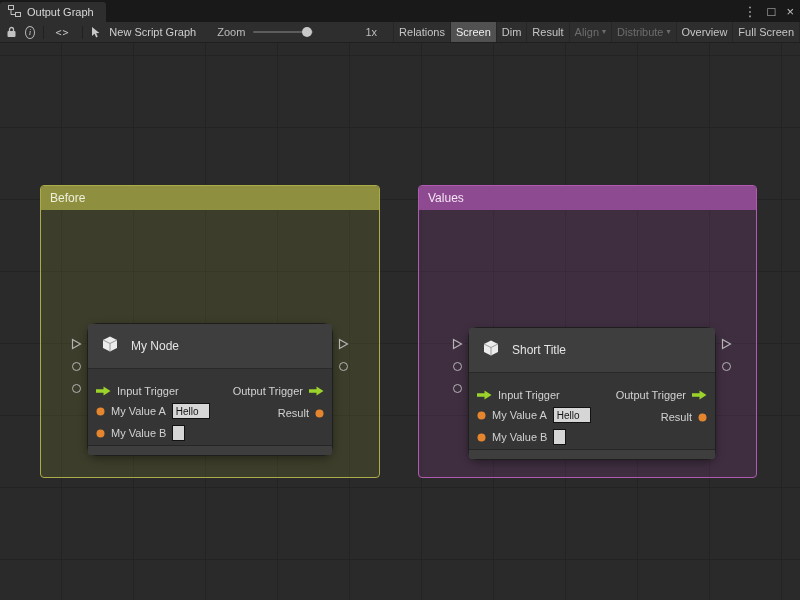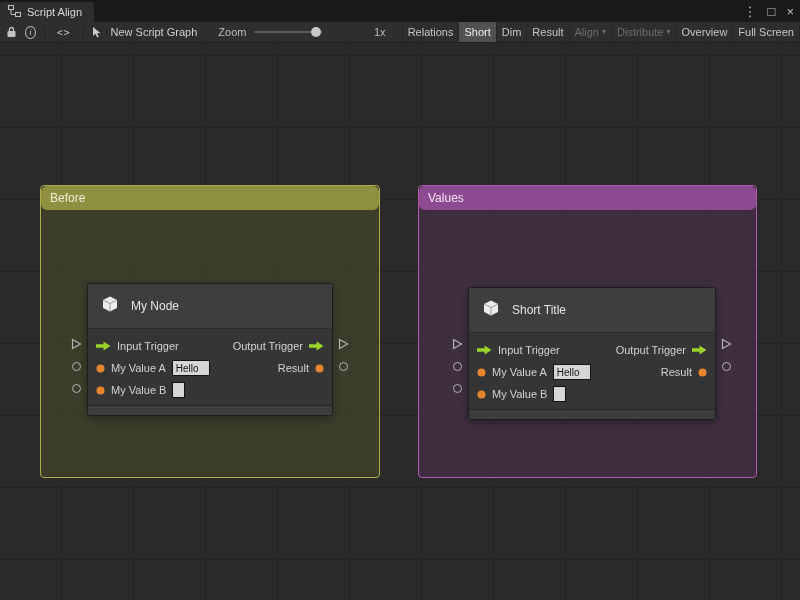--- a/index.html
+++ b/index.html
@@ -30,32 +30,32 @@
   .tbtn.disabled{color:#6d6d6d;}
   .caret{font-size:8px;line-height:1;}
 
   
   .canvas{position:absolute;top:43px;left:0;width:800px;height:557px;background-color:#2a2a2a;
     background-image:linear-gradient(to right,#232323 1px,transparent 1px),linear-gradient(to bottom,#232323 1px,transparent 1px);
     background-size:72px 72px;background-position:61px 12px;}
 
   
   .group{position:absolute;border-radius:4px;overflow:hidden;box-sizing:border-box;z-index:1;}
-  .group .group-head{height:24px;display:flex;align-items:center;padding:0 9px;font-size:12px;border-radius:6px;}
+  .group .group-head{height:24px;display:flex;align-items:center;padding:0 9px;font-size:12px;}
   .group.before{left:40px;top:142px;width:340px;height:293px;border:1px solid #abab49;background:rgba(132,132,48,0.22);}
   .group.before .group-head{background:#8f8f40;color:#eef0da;}
   .group.after{left:418px;top:142px;width:339px;height:293px;border:1px solid #b05ab2;background:rgba(142,62,144,0.22);}
   .group.after .group-head{background:#8e4a90;color:#f4e4f4;}
 
   
-  .node{position:absolute;background:#353535;border:1px solid #1e1e1e;border-radius:3px;box-shadow:0 3px 8px rgba(0,0,0,0.35);z-index:2;box-sizing:border-box;}
+  .node{position:absolute;background:#353535;border:1px solid #1e1e1e;border-radius:10px;box-shadow:0 3px 8px rgba(0,0,0,0.35);z-index:2;box-sizing:border-box;margin-top:40px;}
   .node-header{height:44px;background:#3e3e3e;border-bottom:1px solid #2a2a2a;display:flex;align-items:center;gap:9px;padding:0 10px;border-radius:2px 2px 0 0;}
   .node-title{color:#e4e4e4;font-size:12px;}
   .node-body{padding:6px 0 4px;}
-  .node-row{height:22px;display:flex;align-items:center;justify-content:space-between;padding:0 8px;font-size:11px;color:#d2d2d2;}
+  .node-row{height:22px;display:flex;align-items:flex-end;justify-content:space-between;padding:0 8px;font-size:11px;color:#d2d2d2;}
   .row-left,.row-right{display:flex;align-items:center;gap:6px;}
   .node-footer{height:9px;background:#3e3e3e;border-top:1px solid #262626;border-radius:0 0 2px 2px;}
   .port-input{width:38px;height:16px;background:#d6d6d6;border:1px solid #121212;color:#141414;font-size:10px;font-family:inherit;padding:0 3px;box-sizing:border-box;}
   .port-input.small{width:13px;}
   .dot{display:inline-flex;}
 
   
   .ext{position:absolute;z-index:2;}
   .ext-circle{width:9px;height:9px;border:1px solid #b4b4b4;border-radius:50%;box-sizing:border-box;background:transparent;}
 </style>
@@ -66,21 +66,21 @@
 
   <div class="tabbar">
     <div class="tab">
       <span class="tab-icon">
         <svg width="13" height="12" viewBox="0 0 13 12">
             <rect x="0.5" y="0.5" width="5" height="4" fill="none" stroke="#bfbfbf"></rect>
             <rect x="7.5" y="7.5" width="5" height="4" fill="none" stroke="#bfbfbf"></rect>
             <path d="M3 5 V9.5 H7.5" fill="none" stroke="#bfbfbf"></path>
           </svg>
       </span>
-      <span>Script Align</span>
+      <span>Output Graph</span>
     </div>
     <div class="win-controls">
       <span>⋮</span>
       <span>□</span>
       <span>×</span>
     </div>
   </div>
 
   <div class="toolbar">
     <span class="tb-icon">
@@ -100,21 +100,21 @@
     </span>
     <span class="tb-graphname">New Script Graph</span>
     <span class="zoom-label">Zoom</span>
     <span class="slider">
         <span class="track"></span>
         <span class="knob"></span>
       </span>
     <span class="zoom-value">1x</span>
     <div class="tb-buttons">
       <button class="tbtn">Relations</button>
-      <button class="tbtn active">Short</button>
+      <button class="tbtn active">Screen</button>
       <button class="tbtn">Dim</button>
       <button class="tbtn">Result</button>
       <button class="tbtn disabled">
         <span>Align</span>
         <span class="caret">▾</span>
       </button>
       <button class="tbtn disabled">
         <span>Distribute</span>
         <span class="caret">▾</span>
       </button>

